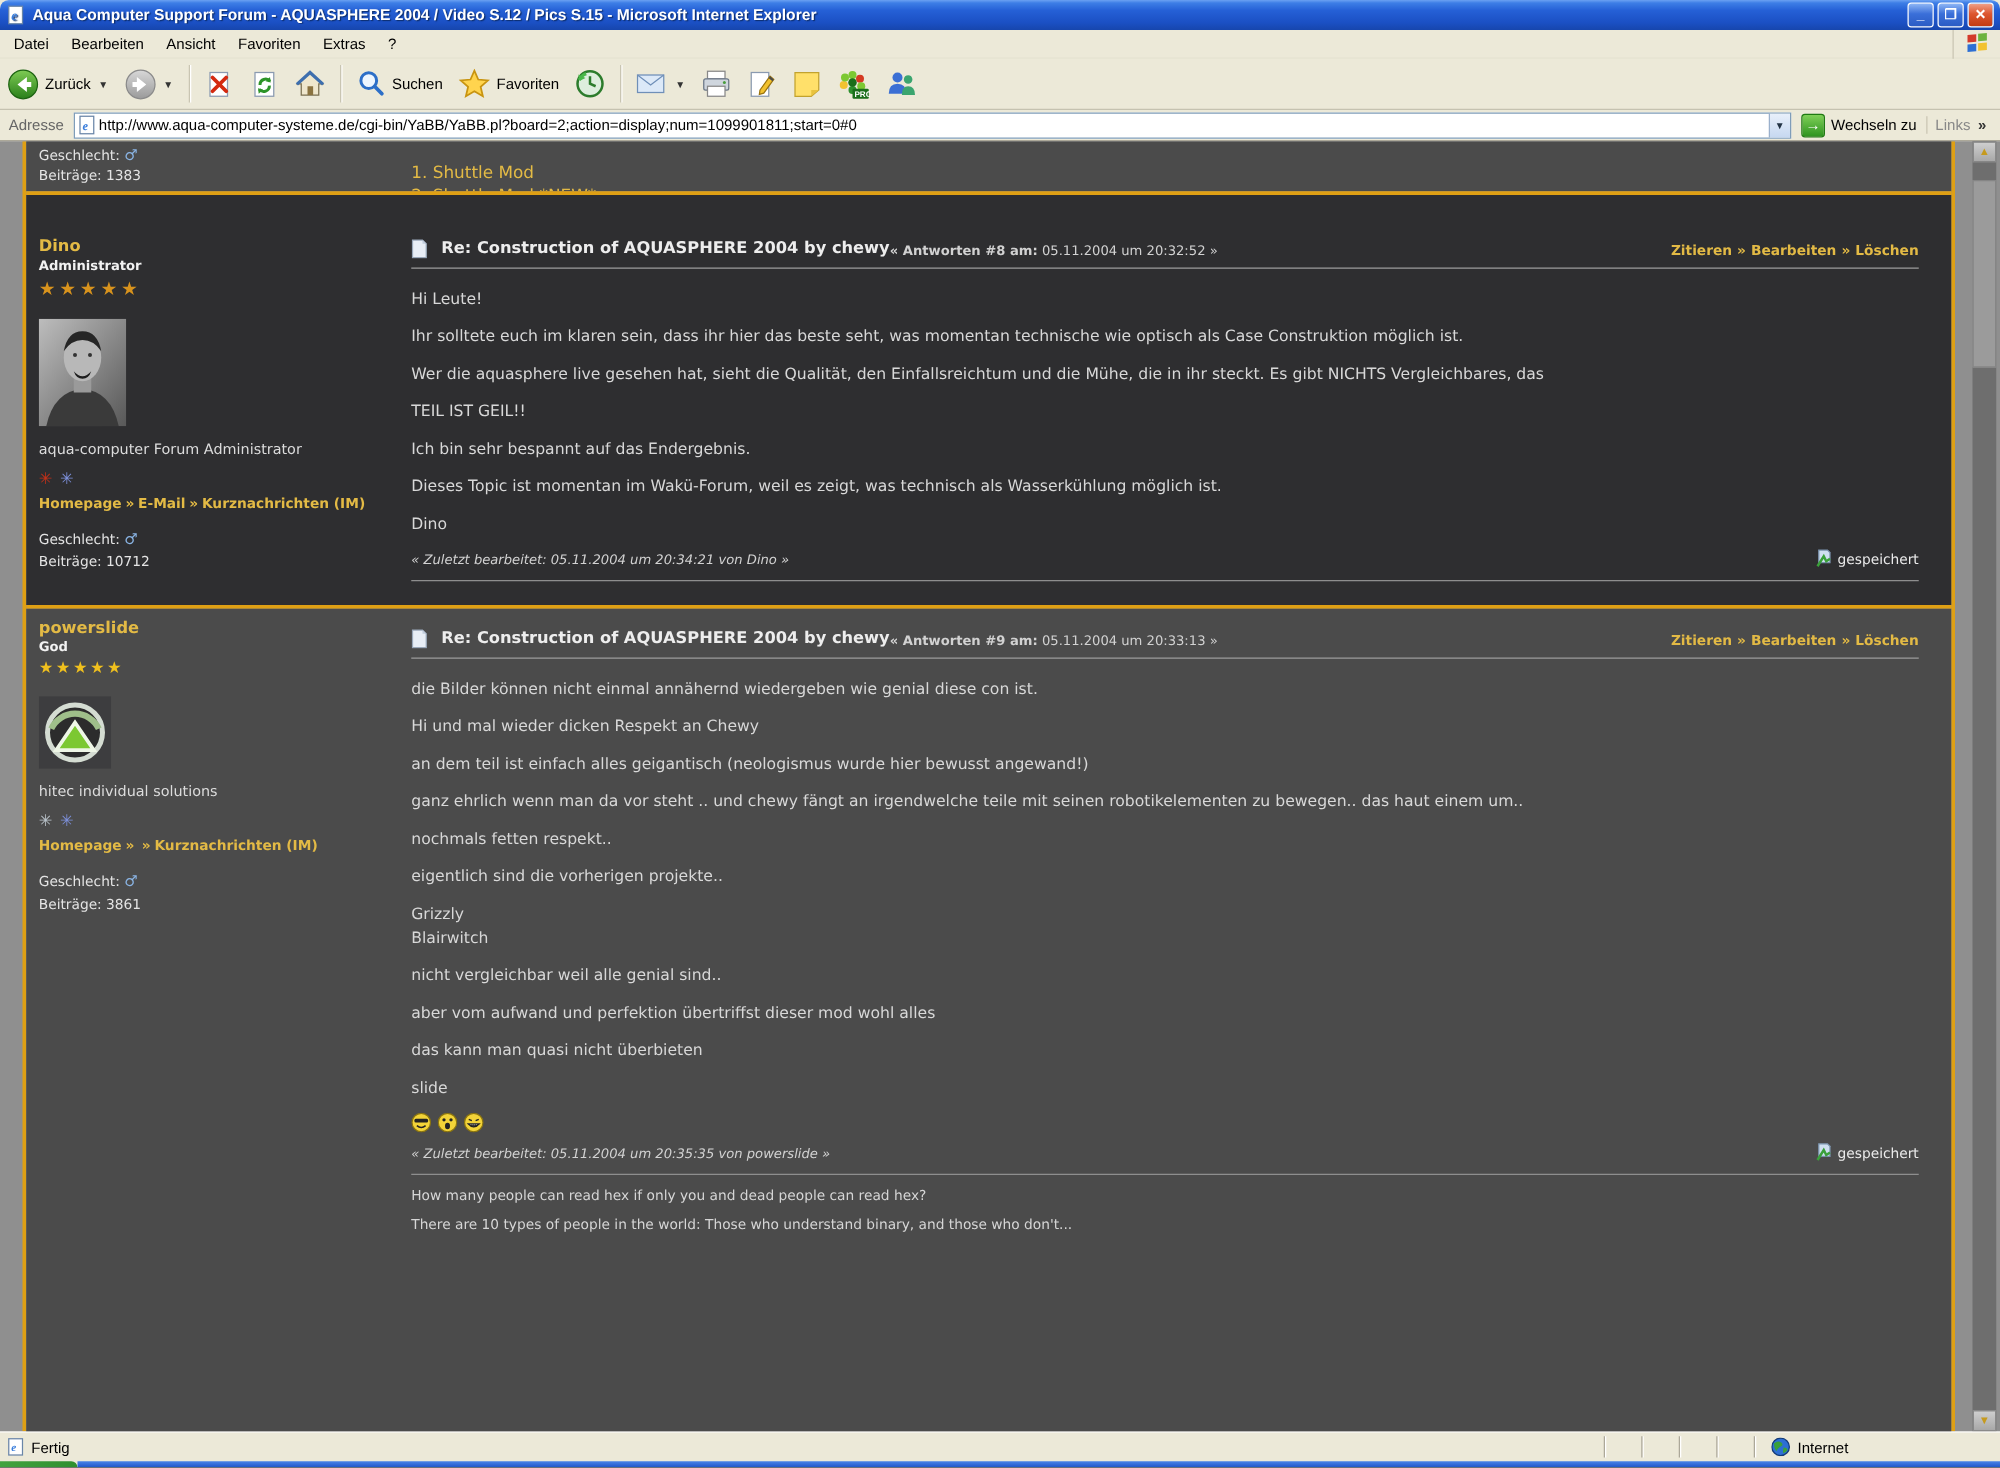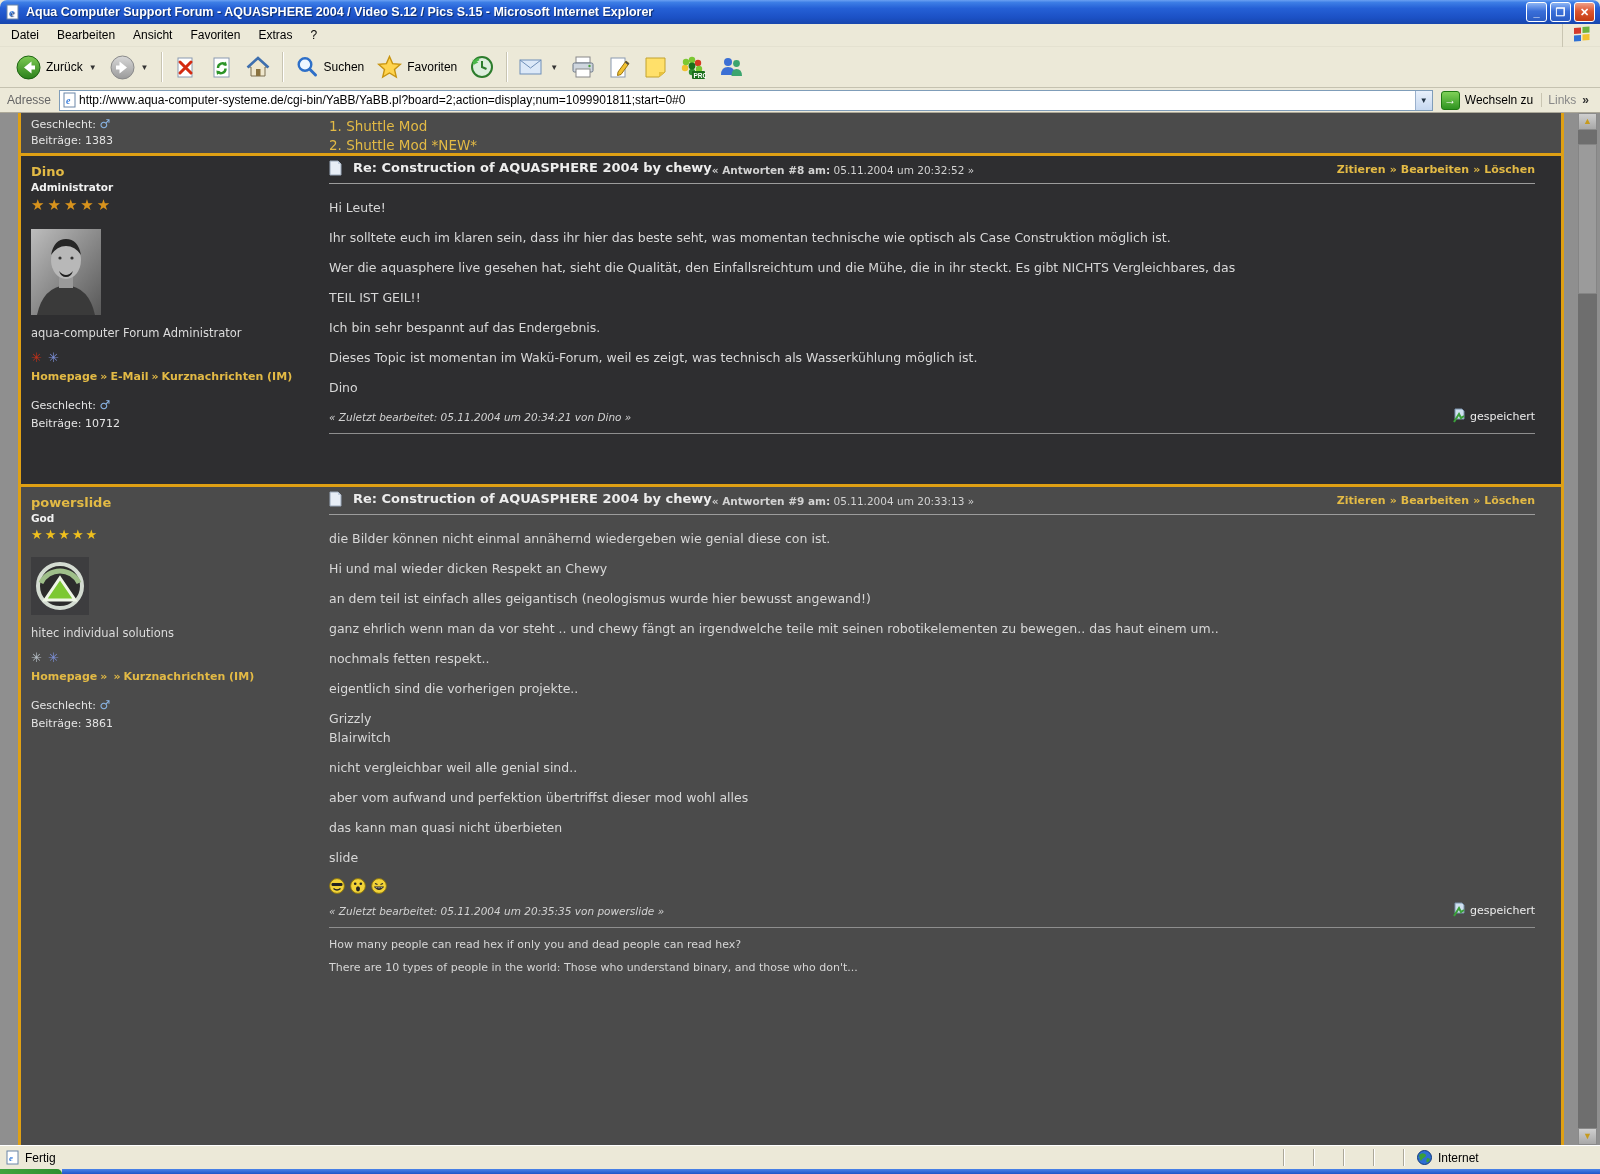--- a/index.html
+++ b/index.html
@@ -20,21 +20,21 @@
     font-size:11px;font-weight:bold;color:#fff;background:linear-gradient(180deg,#8db5f5,#3a6fd9 45%,#2b5cc4);text-shadow:none;}
   .winbtn.close{background:linear-gradient(180deg,#f0a088,#dd5630 45%,#c33b12);}
   .winbtn span{line-height:1;}
 
   
   .menubar{height:23px;background:var(--chrome);display:flex;align-items:center;font-size:12px;color:#000;padding-left:2px;border-bottom:1px solid #e4e1d0;}
   .menu-item{padding:3px 9px;}
   .brand-box{margin-left:auto;width:38px;height:23px;display:flex;align-items:center;justify-content:center;border-left:1px solid #c9c5b2;}
 
   
-  .toolbar{height:41px;background:var(--chrome);display:flex;align-items:center;padding:0 10px;border-bottom:1px solid #c5c2b0;gap:1px;}
+  .toolbar{height:41px;background:var(--chrome);display:flex;align-items:center;padding:0 0;border-bottom:1px solid #c5c2b0;gap:1px;}
   .tbtn{display:flex;align-items:center;gap:5px;padding:2px 6px;font-size:12px;color:#000;}
   .tsep{width:1px;height:30px;background:#c9c5b2;box-shadow:1px 0 0 #ffffff;margin:0 5px;}
   .chev{font-size:8px;color:#333;margin-left:1px;}
 
   
   .addressbar{height:25px;background:var(--chrome);display:flex;align-items:center;font-size:12px;padding:2px 5px;gap:6px;border-bottom:1px solid #aca899;}
   .addr-label{color:#666;padding:0 2px;}
   .addr-field{flex:1;height:21px;background:#fff;border:1px solid #7f9db9;display:flex;align-items:center;padding-left:3px;}
   .addr-field input{flex:1;border:0;outline:0;font-size:12px;font-family:"Liberation Sans",sans-serif;background:transparent;padding:0 2px;}
   .addr-drop{width:17px;height:19px;background:linear-gradient(#e8f0fb,#c6d8f0);border-left:1px solid #9ab0cc;display:flex;align-items:center;justify-content:center;font-size:8px;color:#234;}
@@ -42,24 +42,24 @@
   .go-icon{width:19px;height:19px;border-radius:3px;background:linear-gradient(180deg,#7fd058,#2f9420);border:1px solid #1f7a12;color:#fff;font-weight:bold;display:flex;align-items:center;justify-content:center;font-size:12px;}
   .links-area{display:flex;align-items:center;gap:6px;border-left:1px solid #c9c5b2;padding:0 6px;color:#888;}
   .links-chev{color:#333;font-weight:bold;}
 
   
   .content{height:1032px;background:var(--page-gray);position:relative;overflow:hidden;}
   .board{margin-left:18px;width:1546px;height:100%;border-left:3px solid var(--gold-border);border-right:3px solid var(--gold-border);
     display:flex;flex-direction:column;font-family:"DejaVu Sans",sans-serif;}
   .gold-hr{height:3px;background:var(--gold-border);flex:none;}
   .post{display:flex;overflow:hidden;flex:none;}
-  .post.dark{background:var(--post-dark);}
+  .post.dark{background:var(--post-dark);align-items:center;}
   .post.light{background:var(--post-light);}
   .post-user{width:300px;flex:none;padding:8px 4px 0 10px;font-size:11px;color:#e4e4e4;}
-  .post-msg{flex:1;padding:4px 26px 0 8px;color:var(--body-text);font-size:12.5px;min-width:0;}
+  .post-msg{flex:1;padding:16px 26px 0 8px;color:var(--body-text);font-size:12.5px;min-width:0;}
 
   .user-name{color:var(--gold-link);font-weight:bold;font-size:13px;}
   .user-rank{font-weight:bold;font-size:10.5px;color:#f2f2f2;margin-top:2px;}
   .user-stars{color:#f0c01e;font-size:13px;letter-spacing:2px;margin-top:3px;}
   .user-stars.ornate{color:#d8931d;font-size:15px;letter-spacing:3px;}
   .user-avatar{margin-top:15px;line-height:0;}
   .user-tagline{margin-top:11px;font-size:11.5px;color:#dcdcdc;}
   .profile-icons{margin-top:11px;font-size:13px;letter-spacing:6px;line-height:14px;}
   .ic-red{color:#c33018;} .ic-blue{color:#7c8fd8;} .ic-gray{color:#b9c2c9;}
   .profile-links{margin-top:5px;color:var(--gold-link);font-weight:bold;font-size:11px;}

